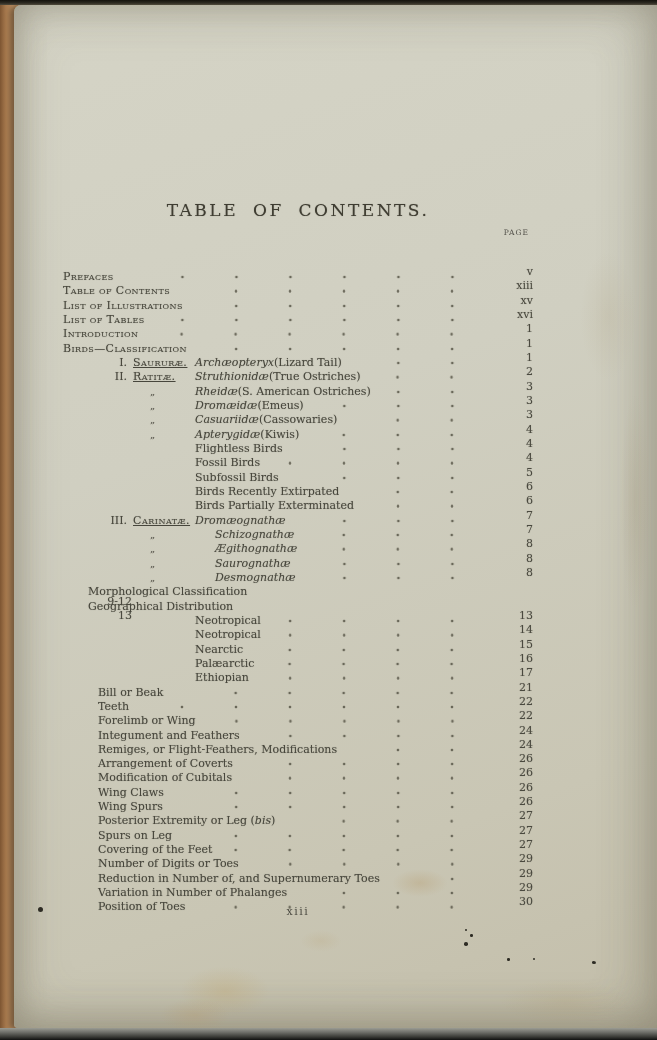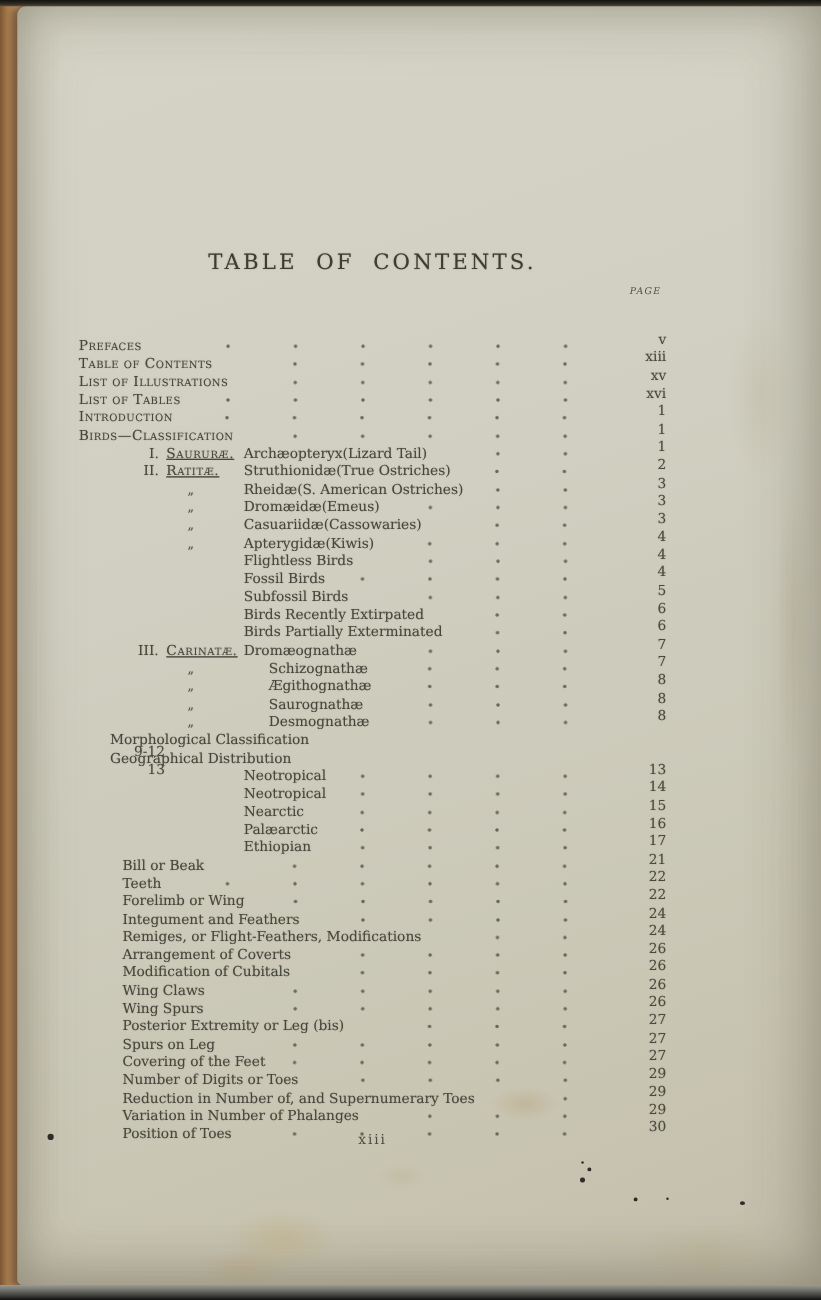--- a/index.html
+++ b/index.html
@@ -35,30 +35,30 @@
     position:absolute;left:49px;top:0;width:470px;height:100%;
     color:#47463c;
   }
   .toc-title{
     position:absolute;top:195px;left:0;width:100%;
     text-align:center;font-size:17px;letter-spacing:2.5px;word-spacing:7px;
     color:#3f3d32;text-shadow:0 0 1px rgba(62,60,48,.45);
   }
   .page-label{
     position:absolute;top:223px;right:4px;
-    font-size:7.5px;letter-spacing:1px;color:#53514a;font-style:italic;
+    font-size:7.5px;letter-spacing:1px;color:#53514a;
   }
   .rows{position:absolute;top:237px;left:0;right:0;margin-top:28px;}
   .row{
     display:flex;align-items:baseline;height:14.33px;
     font-size:11px;line-height:14.33px;white-space:nowrap;
     text-shadow:0 0 1px rgba(70,68,56,.35);
   }
   .sc{font-variant:small-caps;letter-spacing:.4px;}
-  .it{}
+  .it{font-style:italic;}
   .rm{}
   .row.sub1{padding-left:25px;flex-direction:column;}
   .row.body{padding-left:35px;}
   .row.deep{padding-left:132px;}
   .row.ditto1,.row.ditto2{padding-left:64px;}
   .numbox{width:64px;text-align:right;flex:0 0 auto;}
   .capsbox{min-width:62px;padding-left:6px;font-variant:small-caps;letter-spacing:.5px;flex:0 0 auto;text-decoration:underline;}
   .dittobox{width:68px;text-indent:23px;flex:0 0 auto;font-size:10px;color:#55534a;}
   .row.ditto2 .dittobox{width:88px;}
   .leader{

